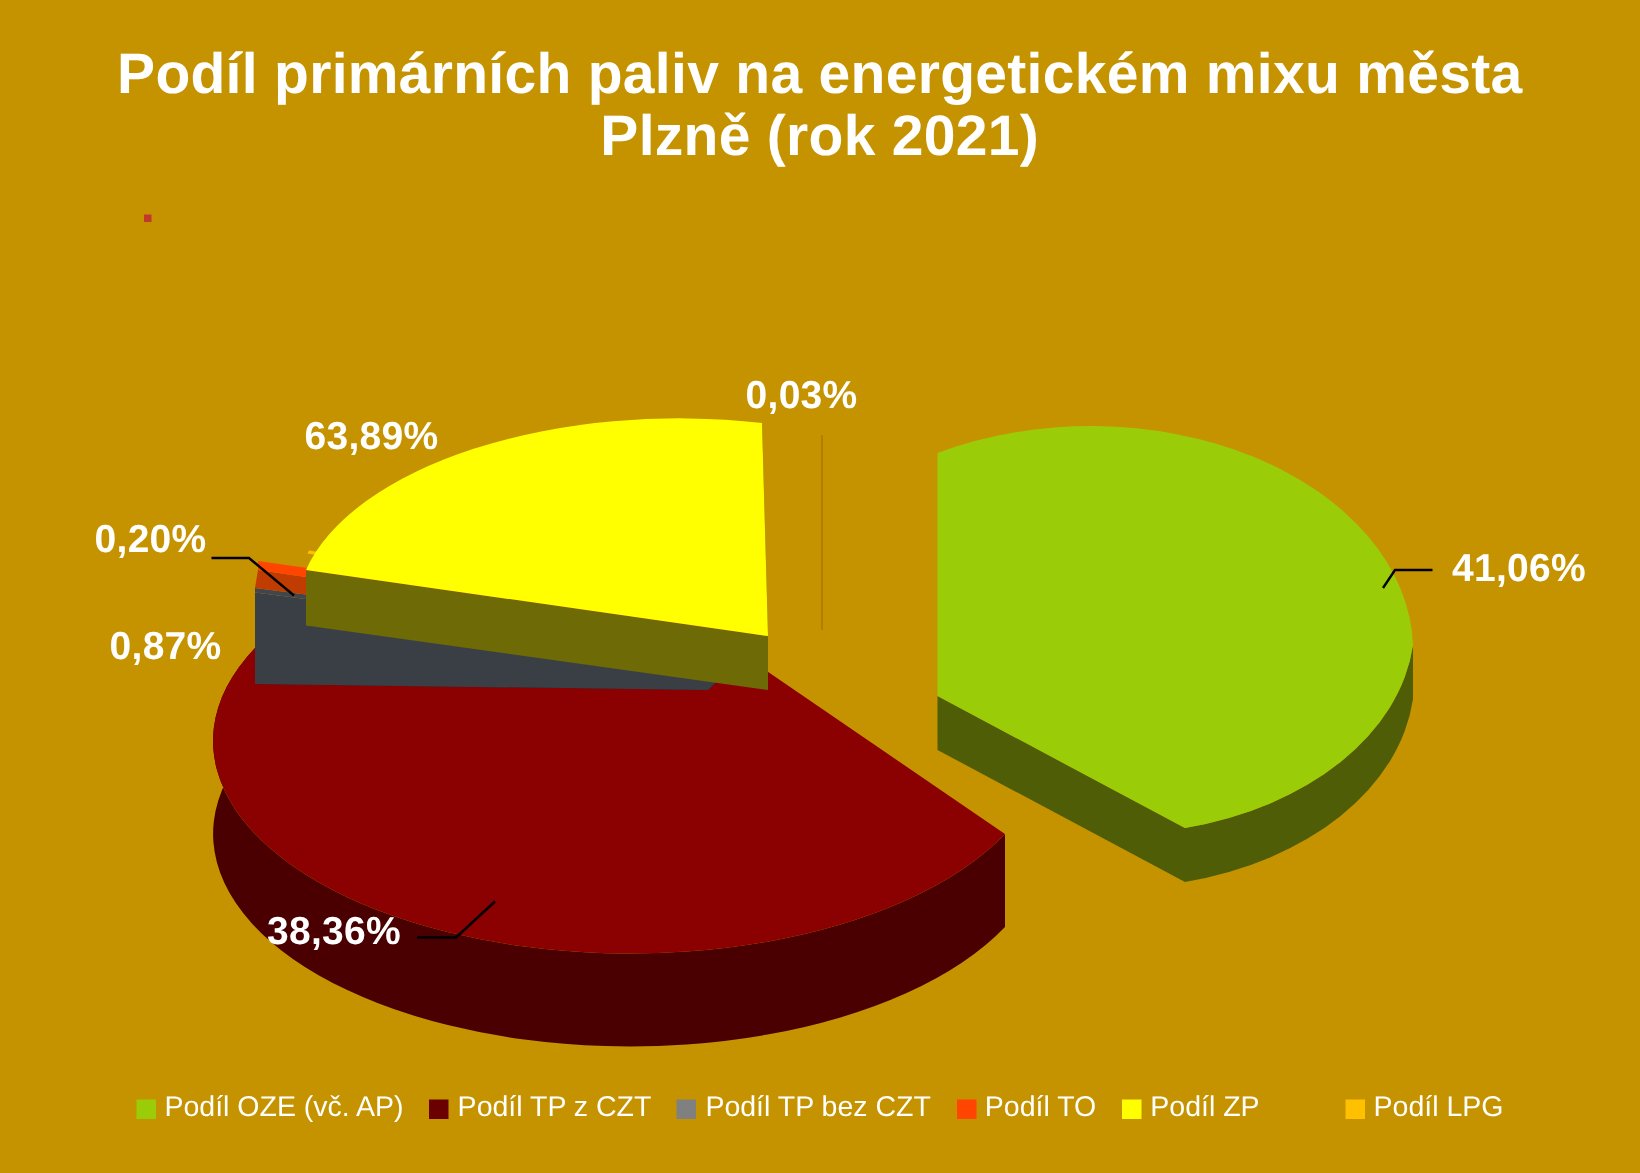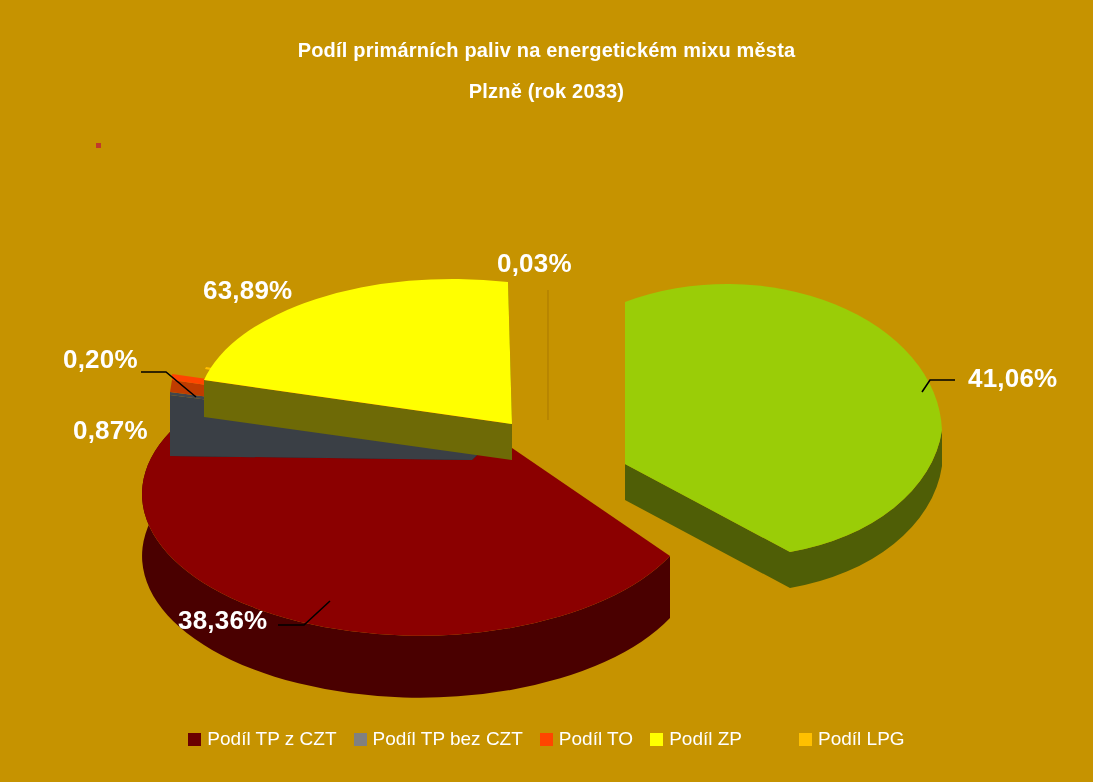--- a/index.html
+++ b/index.html
@@ -21,21 +21,21 @@
     height: 782px;
     background: #c69300;
   }
   .chart-title {
     position: absolute;
     top: 30px;
     left: 0;
     width: 1093px;
     text-align: center;
     color: #ffffff;
-    font-size: 20px;
+    font-size: 38px;
     font-weight: bold;
     line-height: 41px;
     letter-spacing: 0.2px;
     white-space: pre-line;
   }
   svg.pie-svg {
     position: absolute;
     top: 0;
     left: 0;
     width: 1093px;
@@ -86,21 +86,21 @@
     width: 5px;
     height: 5px;
     background: #c0392b;
   }
 </style>
 </head>
 <body style="background: rgb(198, 147, 0);">
 
 <div id="chart-root" style="background: rgb(198, 147, 0);">
 
-  <div class="chart-title"><span>Podíl primárních paliv na energetickém mixu města</span><br><span>Plzně (rok 2033)</span></div>
+  <div class="chart-title"><span>Podíl primárních paliv na energetickém mixu města</span><br><span>Plzně (rok 2021)</span></div>
 
   <div class="tiny-dot"></div>
 
   <svg class="pie-svg" viewBox="0 0 1093 782">
 
     <path fill="#4a0000" d="M 170,432 A 255,130 0 0 0 670,556 L 670,618 A 255,130 0 0 1 170,494 Z"></path>
 
     <path fill="#8b0000" d="M 170,432 A 255,130 0 0 0 670,556 L 496,437 Z"></path>
 
     <path fill="#24282c" d="M 170,432 L 496,437 L 472,460 L 170,456 Z"></path>
@@ -131,20 +131,24 @@
 
   <div class="data-label" style="left:203px; top:275px;">63,89%</div>
   <div class="data-label" style="left:497px; top:248px;">0,03%</div>
   <div class="data-label" style="left:55px;  top:344px;margin-left:8px;">0,20%</div>
   <div class="data-label" style="left:73px;  top:415px;">0,87%</div>
   <div class="data-label" style="left:178px; top:605px;">38,36%</div>
   <div class="data-label" style="left:968px; top:363px;">41,06%</div>
 
   <div class="legend">
     <div class="legend-item">
+      <span class="legend-swatch" style="background: rgb(154, 205, 7);"></span>
+      <span class="legend-label">Podíl OZE (vč. AP)</span>
+    </div>
+    <div class="legend-item">
       <span class="legend-swatch" style="background: rgb(107, 0, 0);"></span>
       <span class="legend-label">Podíl TP z CZT</span>
     </div>
     <div class="legend-item">
       <span class="legend-swatch" style="background: rgb(128, 128, 128);"></span>
       <span class="legend-label">Podíl TP bez CZT</span>
     </div>
     <div class="legend-item">
       <span class="legend-swatch" style="background: rgb(255, 69, 0);"></span>
       <span class="legend-label">Podíl TO</span>

